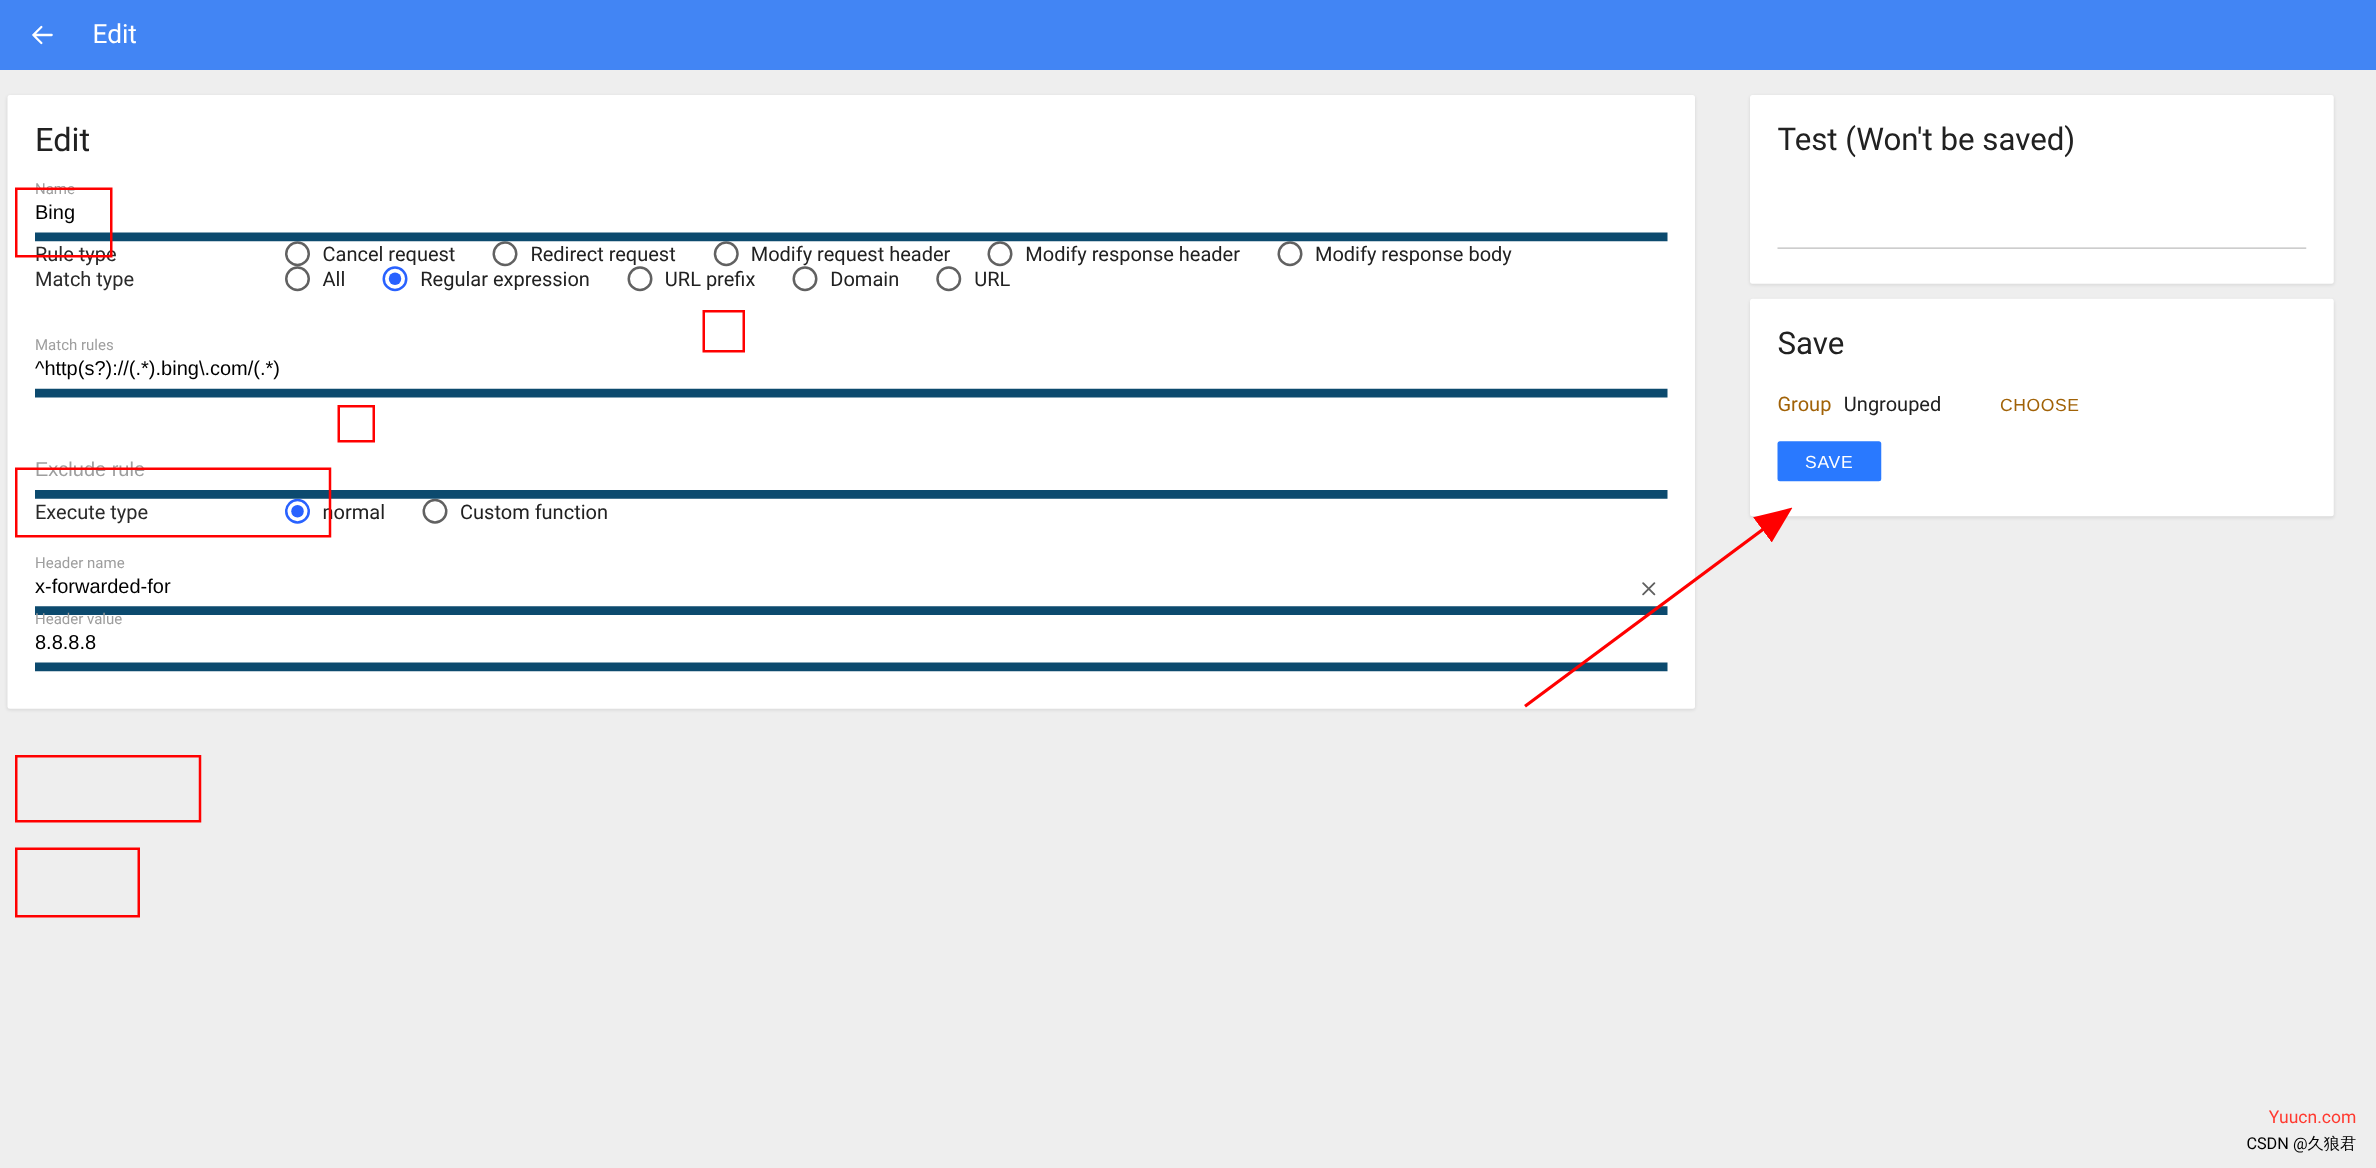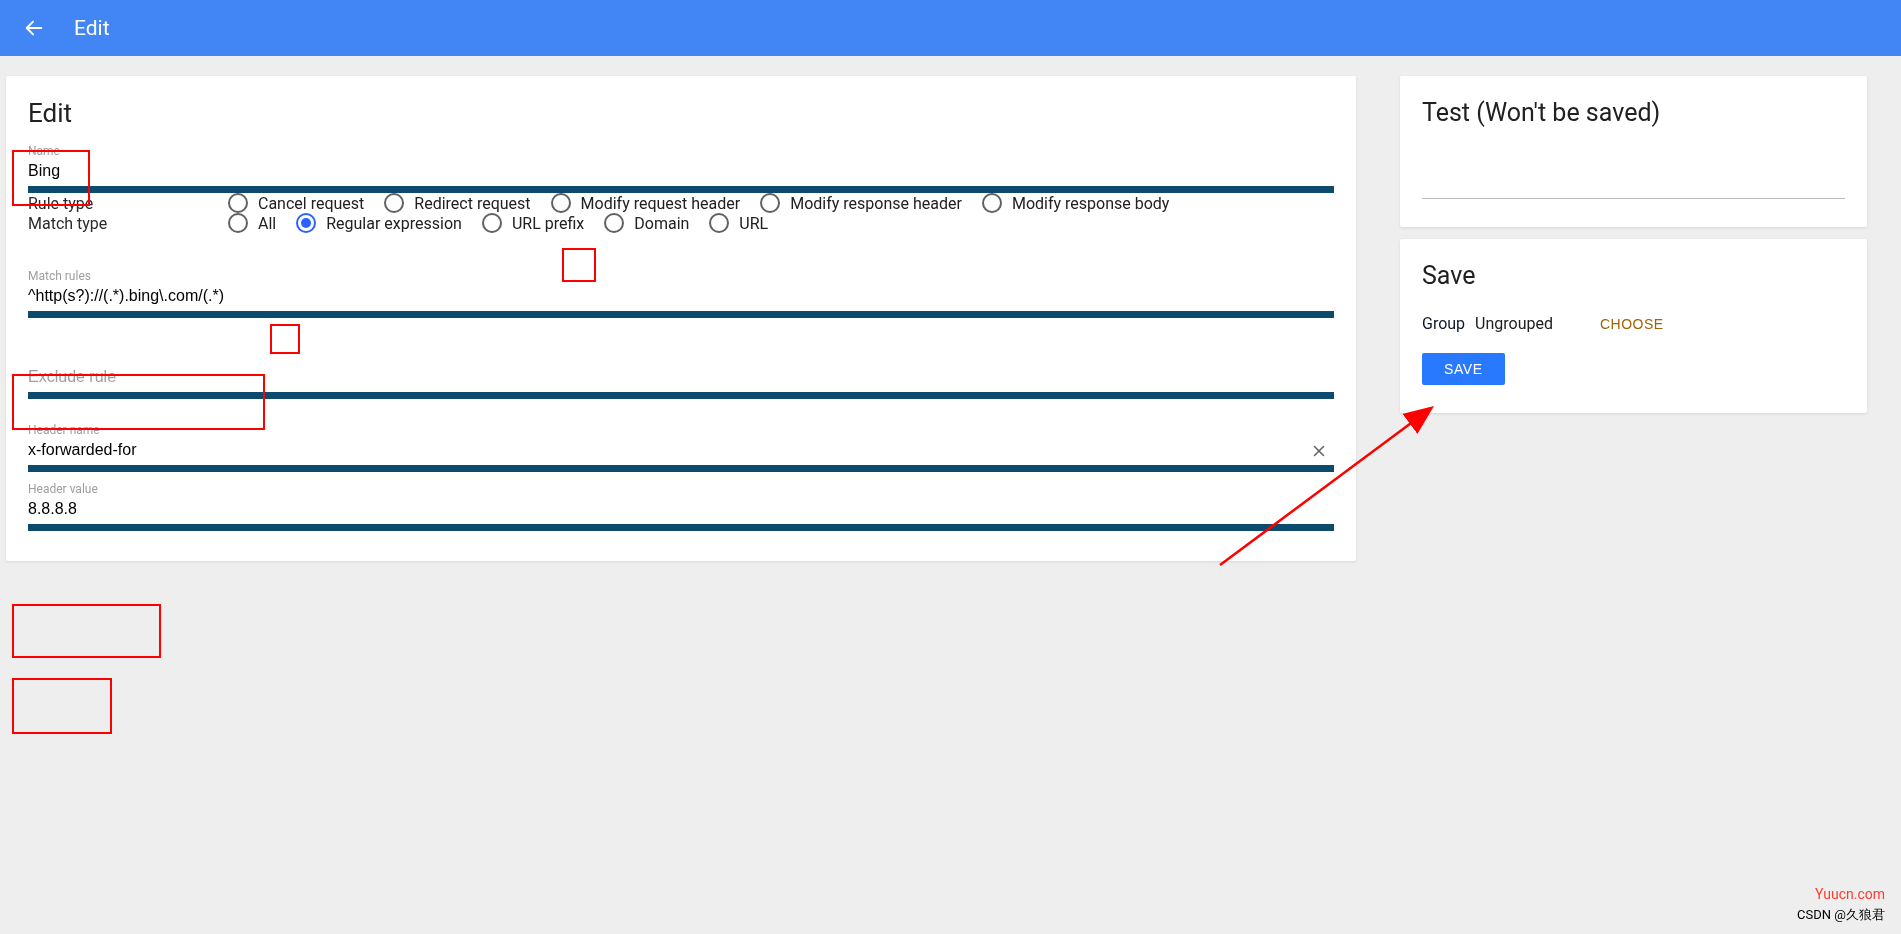--- a/index.html
+++ b/index.html
@@ -24,34 +24,34 @@
   .back-icon { width: 24px; height: 24px; display:flex; align-items:center; justify-content:center; cursor:pointer; }
   .topbar-title { margin-left: 28px; font-size: 21px; font-weight: 400; }
   .layout { display:flex; padding: 20px 0 0 6px; gap: 44px; }
   .card { background:#fff; border-radius:2px; box-shadow: 0 1px 3px rgba(0,0,0,0.1); }
   .main-card { width: 1350px; padding: 22px 22px 30px 22px; }
   .side-col { width: 467px; display:flex; flex-direction:column; gap:12px; }
   .side-card { padding: 22px 22px 28px 22px; }
   h1.page-title { font-size: 26px; font-weight:400; margin-bottom: 20px; }
   h2.side-title { font-size: 25px; font-weight:400; margin-bottom: 24px; }
 
-  .field { position:relative; margin-top: 14px; }
+  .field { position:relative; }
   .field-label {
     position:absolute; top:-4px; left:0;
     font-size:12px; color:#9e9e9e;
   }
   .text-input {
     width:100%; border:none; border-bottom:7px solid #0c4a6e;
     padding: 14px 0 6px 0; font-size:16px; background:transparent; outline:none;
   }
   .text-input::placeholder { color:#9e9e9e; }
 
   .row { display:flex; align-items:center; gap:0; flex-wrap:wrap; }
   .row-label { font-size:16px; color:#2a2a2a; width: 168px; }
-  .radio-group { display:flex; align-items:center; gap: 20px; flex-wrap:wrap;padding-left:32px; }
+  .radio-group { display:flex; align-items:center; gap: 30px; flex-wrap:wrap;padding-left:32px; }
   .radio-item { display:inline-flex; align-items:center; gap:10px; cursor:pointer; }
   .radio-outer {
     width:20px; height:20px; border:2px solid #616161; border-radius:50%;
     display:flex; align-items:center; justify-content:center;
     flex-shrink:0;
   }
   .radio-outer.selected { border-color:#2962ff; }
   .radio-inner { width:10px; height:10px; border-radius:50%; background:#2962ff; display:none; }
   .radio-outer.selected .radio-inner { display:block; }
   .radio-text { font-size:16px; color:#212121; }
@@ -60,21 +60,21 @@
 
   .redbox { position:absolute; border:2px solid #ff0000; pointer-events:none; }
   .rb-name { left:12px; top:150px; width:78px; height:56px; }
   .rb-modhdr { left:562px; top:248px; width:34px; height:34px; }
   .rb-regex { left:270px; top:324px; width:30px; height:30px; }
   .rb-match { left:12px; top:374px; width:253px; height:56px; }
   .rb-hname { left:12px; top:604px; width:149px; height:54px; }
   .rb-hval  { left:12px; top:678px; width:100px; height:56px; }
 
   .group-row { display:flex; align-items:center; gap:10px; font-size:16px; margin-top:6px; }
-  .group-label { color:#0f172a; }
+  .group-label { color:#a16207; }
   .group-value { color:#212121; }
   .choose-btn { color:#a16207; font-weight:500; margin-left:37px; cursor:pointer; background:none; border:none; font-size:14px; letter-spacing:0.5px; }
   .save-btn { margin-top:20px; background:#2979ff; color:#fff; border:none; border-radius:2px; padding:8px 22px; font-size:14px; font-weight:500; letter-spacing:0.6px; cursor:pointer; }
 
   .test-line { border-bottom:1px solid #bdbdbd; height:30px; margin-top:42px; }
 
   .arrow-svg { position:absolute; left:1160px; top:395px; width:300px; height:180px; pointer-events:none; }
 
   .watermark1 { position:absolute; right:16px; bottom:32px; font-size:14px; color:#ff3a30; }
   .watermark2 { position:absolute; right:16px; bottom:10px; font-size:13px; color:#000000; }
@@ -157,20 +157,35 @@
 
     <div class="field" style="margin-top:40px;">
       <label class="field-label">Match rules</label>
       <input class="text-input" value="^http(s?)://(.*).bing\.com/(.*)" style="">
     </div>
 
     <div class="field noval" style="margin-top:36px;">
       <input class="text-input" placeholder="Exclude rule" style="">
     </div>
 
+    <div class="row">
+      <div class="row-label">Execute type</div>
+      <div class="radio-group">
+        <label class="radio-item">
+          <span class="radio-outer selected">
+              <span class="radio-inner"></span>
+            </span>
+          <span class="radio-text">normal</span>
+        </label>
+        <label class="radio-item">
+          <span class="radio-outer"></span>
+          <span class="radio-text">Custom function</span>
+        </label>
+      </div>
+    </div>
 
     <div class="field" style="margin-top:28px;">
       <label class="field-label">Header name</label>
       <input class="text-input" style="padding-right: 30px;" value="x-forwarded-for">
       <span class="clear-btn">
         <svg width="18" height="18" viewBox="0 0 24 24">
             <path d="M6 6 L18 18 M18 6 L6 18" stroke="#616161" stroke-width="2" stroke-linecap="round"></path>
           </svg>
       </span>
     </div>

